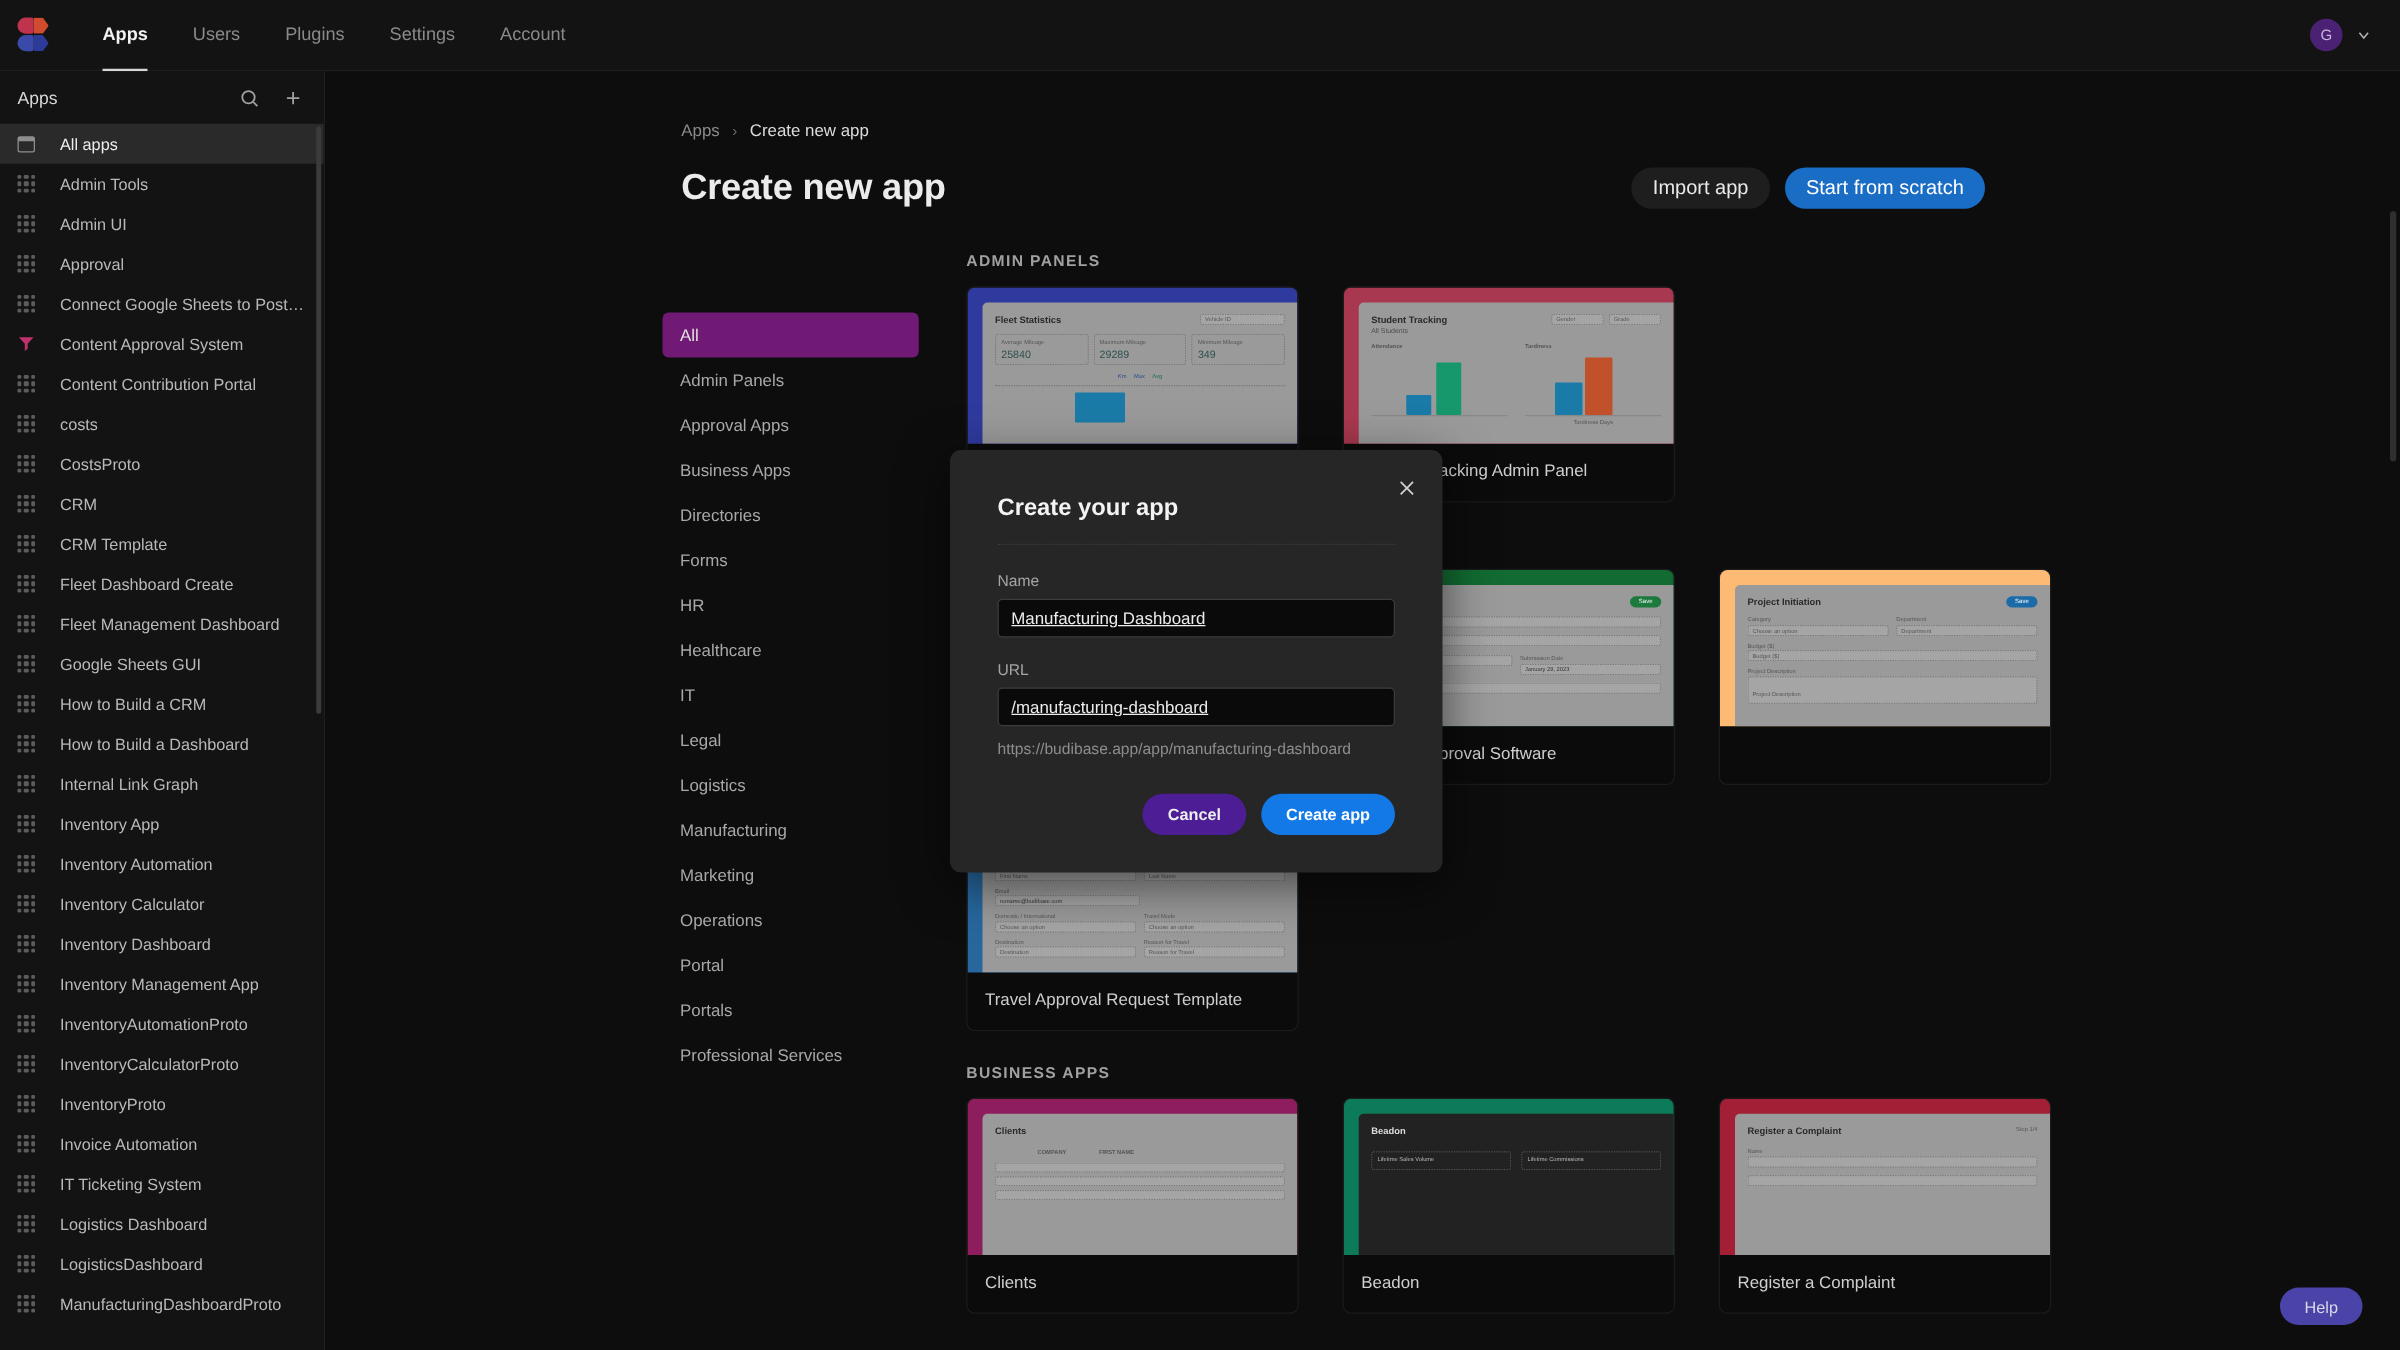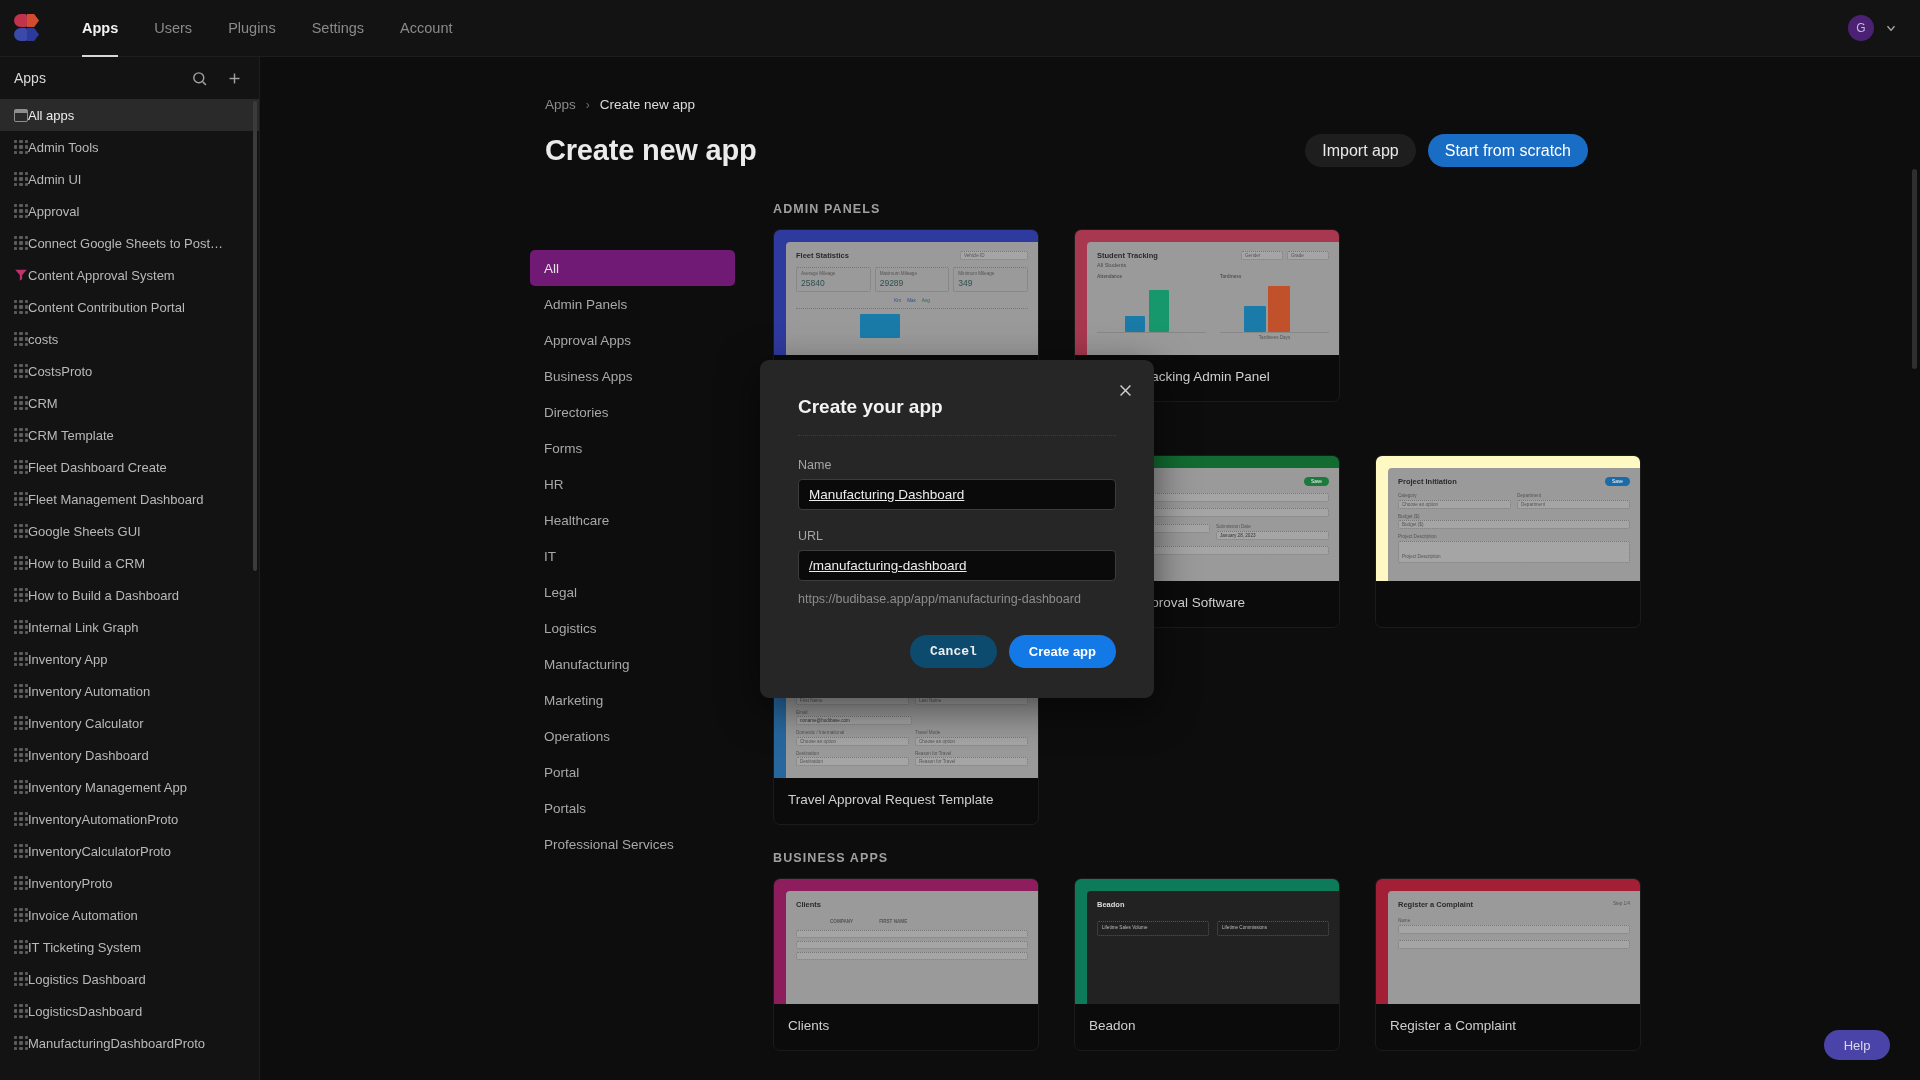--- a/index.html
+++ b/index.html
@@ -55,21 +55,21 @@
   .side-head {
     height: 42px; display: flex; align-items: center;
     padding: 0 16px 0 14px;
   }
   .side-head .title { font-size: 14px; color: #d9d9d9; }
   .side-head .acts { margin-left: auto; display: flex; gap: 18px; align-items: center; }
   .ic { width: 17px; height: 17px; cursor: pointer; color: #a2a2a2; }
   .side-list { padding-bottom: 10px; }
   .side-item {
     height: 32px; display: flex; align-items: center;
-    padding-left: 14px; gap: 0; cursor: pointer;
+    padding-left: 14px; gap: 20px; cursor: pointer;
   }
   .side-item.active { background: #2a2a2a; }
   .side-item .label { font-size: 13px; color: #b9b9b9; white-space: nowrap;
       overflow: hidden; text-overflow: ellipsis; max-width: 200px; }
   .side-item.active .label { color: #ececec; }
   .grid-ic { width: 14px; height: 14px; flex: none; display: grid;
       grid-template-columns: repeat(3,1fr); grid-template-rows: repeat(3,1fr); gap: 2px; }
   .grid-ic i { background: #5c5c5c; border-radius: 1px; display: block; }
   .win-ic { width: 14px; height: 13px; flex: none; border: 1.4px solid #8e8e8e;
       border-radius: 2px; border-top-width: 4px; }
@@ -160,23 +160,23 @@
   .field-label { font-size: 12.5px; color: #a5a5a5; margin-bottom: 7px; }
   .field-input {
     width: 100%; height: 31px; background: #0a0a0a; border: 1px solid #3c3c3c;
     border-radius: 4px; color: #ededed; font-size: 13.5px; padding: 0 10px;
     font-family: "Liberation Sans", sans-serif;
     text-decoration: underline;
   }
   .field-gap { height: 19px; }
   .url-hint { font-size: 12.5px; color: #8d8d8d; margin-top: 11px; }
   .modal-actions { display: flex; justify-content: flex-end; gap: 12px; margin-top: 29px; }
-  .btn-cancel { background: #0c4a6e; color: #ededed; font-weight: bold; border-radius: 17px;
+  .btn-cancel { background: #4c1d95; color: #ededed; font-weight: bold; border-radius: 17px;
     height: 33px; padding: 0 20px; font-size: 13px; border: none; cursor: pointer;
-    font-family: Liberation Mono, monospace; }
+    font-family: Liberation Sans, sans-serif; }
   .btn-create { background: #1379e6; color: #fff; font-weight: bold; border-radius: 17px;
     height: 33px; padding: 0 20px; font-size: 13px; border: none; cursor: pointer;
     font-family: "Liberation Sans", sans-serif; }
 </style>
 </head>
 <body>
 
 <div class="topnav">
   <div class="logo-wrap">
     <div class="logo">
@@ -820,21 +820,21 @@
                     </div>
                 </div>
               </div>
               <div class="t-box" style="margin-top:6px"></div>
             </div>
           </div>
           <div class="card-name">Invoice Approval Software</div>
         </div>
 
         <div class="card">
-          <div class="card-thumb" style="background:#fef9c3">
+          <div class="card-thumb" style="background:#fdba74">
             <div class="thumb-inner">
               <div style="display:flex;align-items:center">
                 <div class="t-h">Project Initiation</div>
                 <span class="t-pill" style="background:#1a6ba8;margin-left:auto">Save</span>
               </div>
               <div style="display:flex;gap:6px;margin-top:7px">
                 <div style="flex:1">
                     <div class="t-lbl">Category</div>
                     <div class="t-box" style="display:flex;align-items:center;padding:0 3px">
                       <span class="t-lbl" style="margin:0">Choose an option</span>

